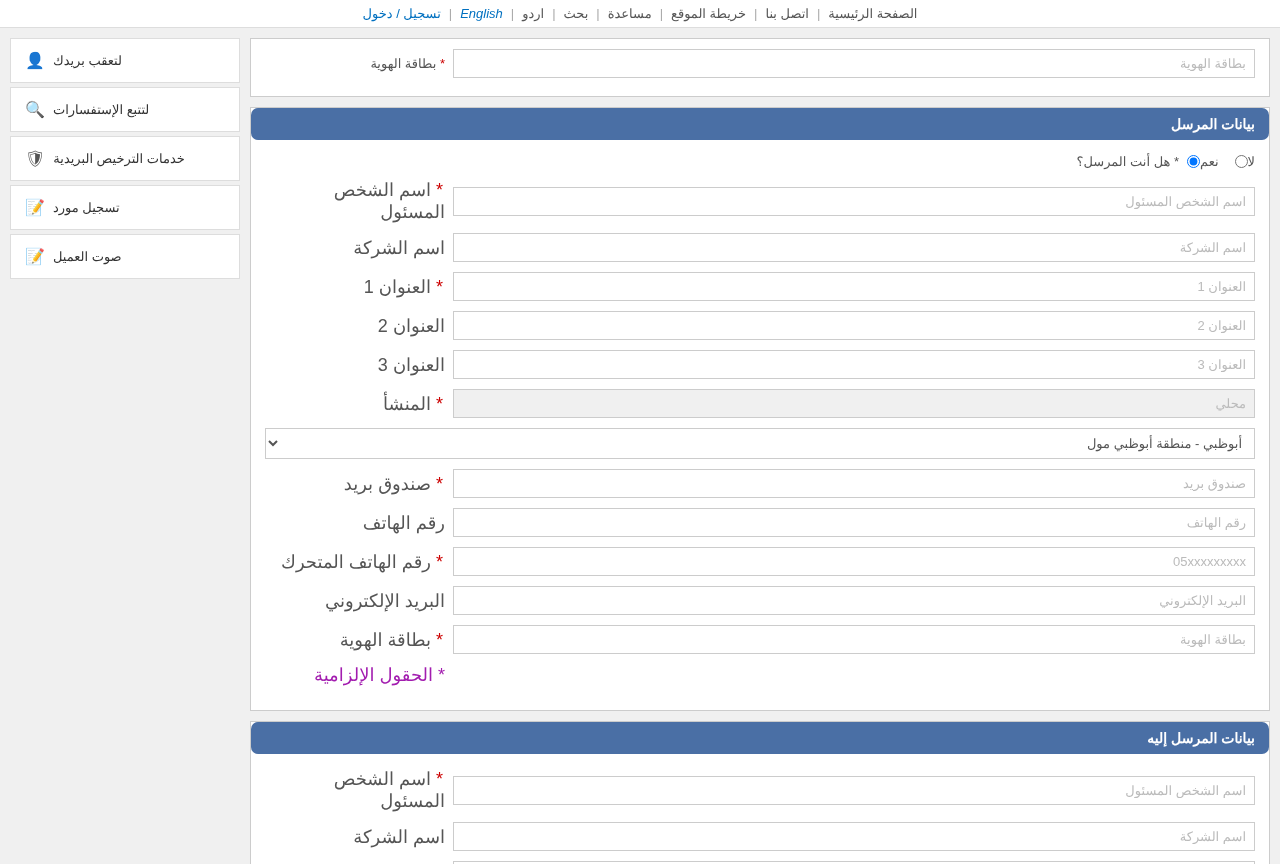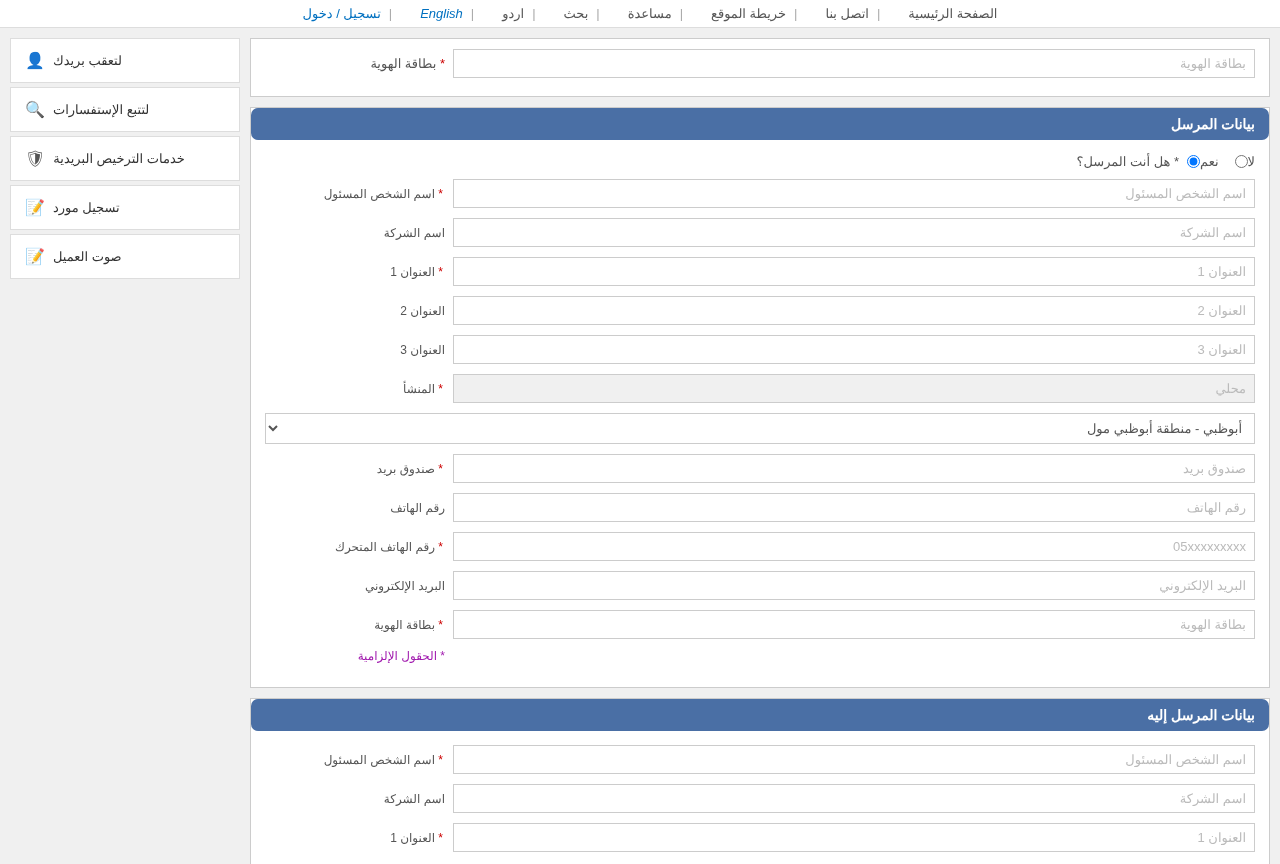--- a/index.html
+++ b/index.html
@@ -19,21 +19,20 @@
       align-items: center;
       justify-content: center;
       gap: 0;
       font-size: 13px;
       color: #555;
     }
     .top-nav a {
       color: #555;
       text-decoration: none;
       padding: 0 8px;
-      margin-left: 20px;
     }
     .top-nav .sep {
       color: #aaa;
     }
     .top-nav .english-link {
       color: #0070c0;
       font-style: italic;
     }
     .top-nav .login-link {
       color: #0070c0;
@@ -104,21 +103,21 @@
     .form-row {
       display: flex;
       align-items: center;
       margin-bottom: 10px;
       gap: 8px;
     }
     .form-label {
       width: 180px;
       text-align: right;
       color: #555;
-      font-size: 12px;
+      font-size: 18px;
       flex-shrink: 0;
     }
     .form-label .req {
       color: #c00;
       margin-right: 2px;
     }
     .form-input {
       flex: 1;
       border: 1px solid #ccc;
       padding: 6px 8px;

